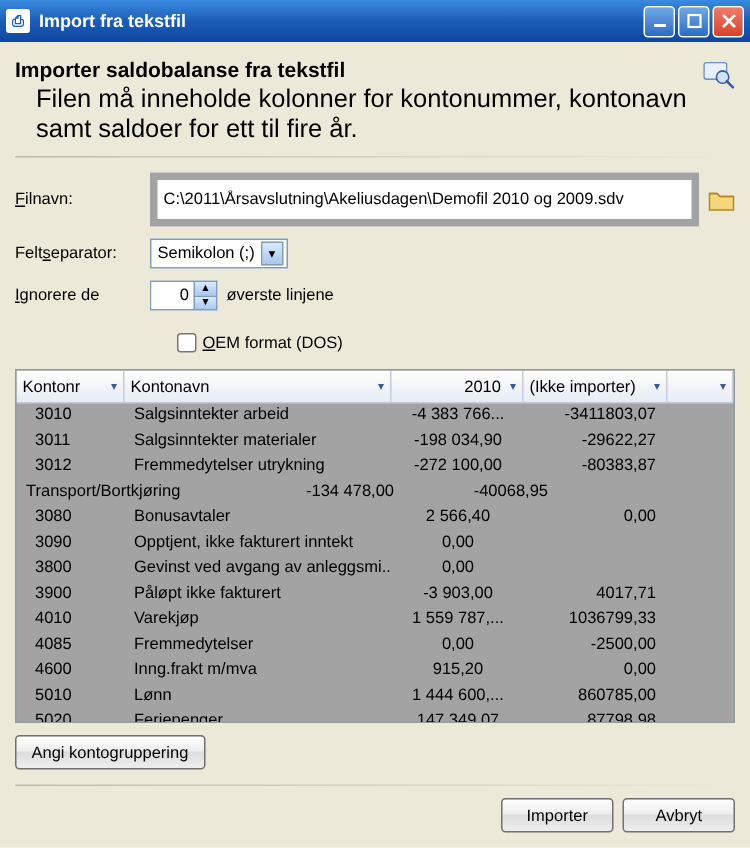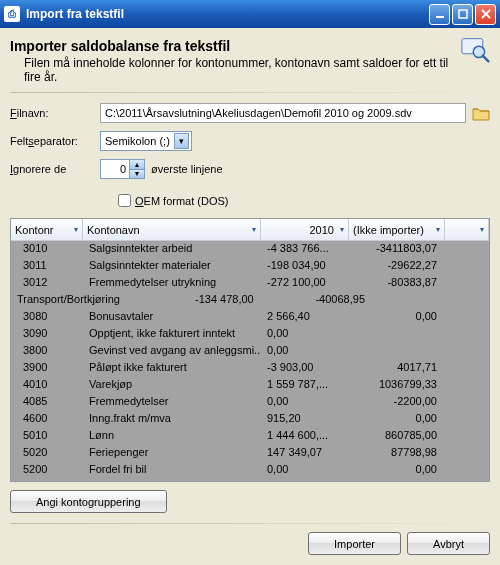--- a/index.html
+++ b/index.html
@@ -56,21 +56,21 @@
     align-items:flex-start;
   }
   .header-text h2 {
     margin: 2px 0 2px 0;
     font-size: 14px;
     font-weight: bold;
     color: #000;
   }
   .header-text p {
     margin: 0 0 8px 14px;
-    font-size: 12px;
+    font-size: 17px;
     color: #000;
   }
   .magnifier {
     margin-left:auto;
     width:32px;height:28px;
   }
   .divider {
     height:1px;
     background: linear-gradient(to right,#c0bca8,#ece9d8);
     margin: 0 0 10px 0;
@@ -78,22 +78,22 @@
   .form-row {
     display:flex;
     align-items:center;
     margin-bottom:8px;
   }
   .form-row label {
     width: 90px;
   }
   .text-input {
     flex: 1;
-    height: 20px;
-    border: 1px solid #a3a3a3;
+    height: 36px;
+    border: 5px solid #a3a3a3;
     background:#fff;
     padding: 2px 4px;
     font: inherit;
   }
   .folder-icon {
     width:18px;height:18px;margin-left:6px;
     cursor:pointer;
   }
   .combo {
     height:20px;
@@ -177,36 +177,36 @@
   .grid-body::-webkit-scrollbar-button{height:16px;background:linear-gradient(to bottom,#e8f0fb,#c6d7ef);border:1px solid #7f9db9;}
   .grow { display:flex; height:17px; }
   .gcell {
     padding:1px 6px 1px 6px;
     overflow:hidden;
     white-space:nowrap;
     text-overflow: clip;
   }
   .col0{width:72px;padding-left:12px;}
   .col1{width:178px;}
-  .col2{width:88px;text-align:left;}
+  .col2{width:88px;text-align:center;}
   .col3{width:96px;text-align:right;padding-right:8px;}
   .hcol0{width:72px;}
   .hcol1{width:178px;}
   .hcol2{width:88px;}
   .hcol3{width:96px;}
   .hcol4{flex:1;}
   .btn {
     height:23px;
     min-width:75px;
     border:1px solid #707070;
     border-radius:3px;
     background: linear-gradient(to bottom,#fff,#eee 45%,#ddd 50%,#eee);
     font:inherit;
     cursor:pointer;
-    padding: 0 25px;
+    padding: 0 10px;
   }
   .footer-row {
     display:flex;
     align-items:center;
   }
   .footer-divider{
     height:1px;
     background: linear-gradient(to right,#c0bca8,#ece9d8);
     margin: 10px 0 8px 0;
   }
@@ -359,21 +359,21 @@
         <div class="grow">
           <div class="gcell col0">4010</div>
           <div class="gcell col1">Varekjøp</div>
           <div class="gcell col2">1 559 787,...</div>
           <div class="gcell col3">1036799,33</div>
         </div>
         <div class="grow">
           <div class="gcell col0">4085</div>
           <div class="gcell col1">Fremmedytelser</div>
           <div class="gcell col2">0,00</div>
-          <div class="gcell col3">-2200,00</div>
+          <div class="gcell col3">-2500,00</div>
         </div>
         <div class="grow">
           <div class="gcell col0">4600</div>
           <div class="gcell col1">Inng.frakt m/mva</div>
           <div class="gcell col2">915,20</div>
           <div class="gcell col3">0,00</div>
         </div>
         <div class="grow">
           <div class="gcell col0">5010</div>
           <div class="gcell col1">Lønn</div>

